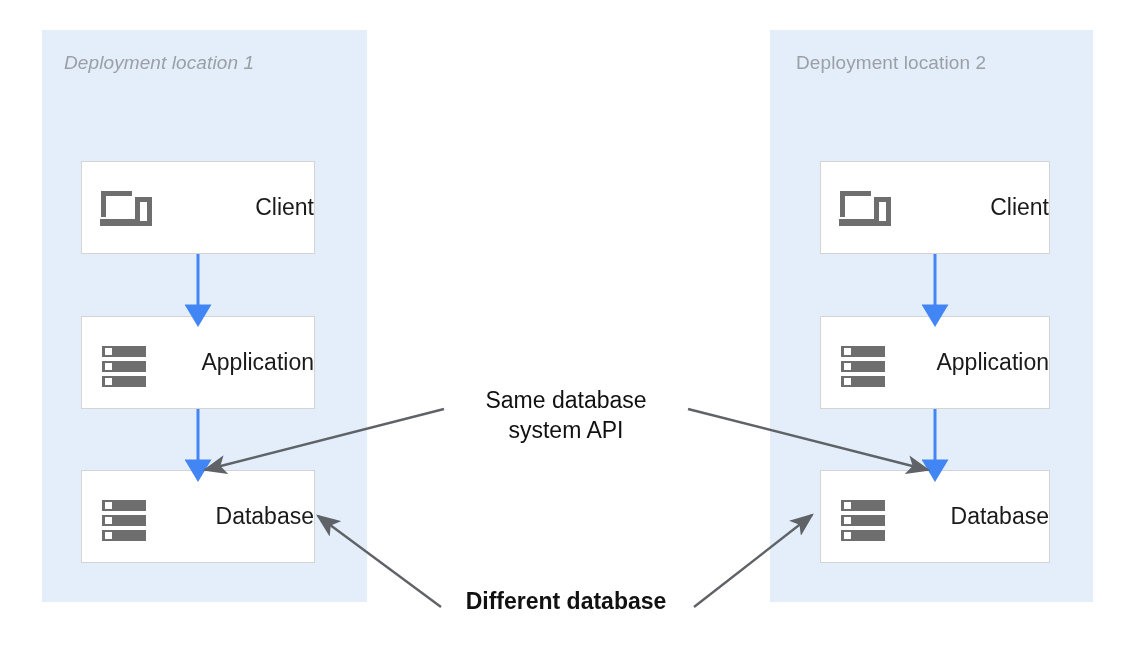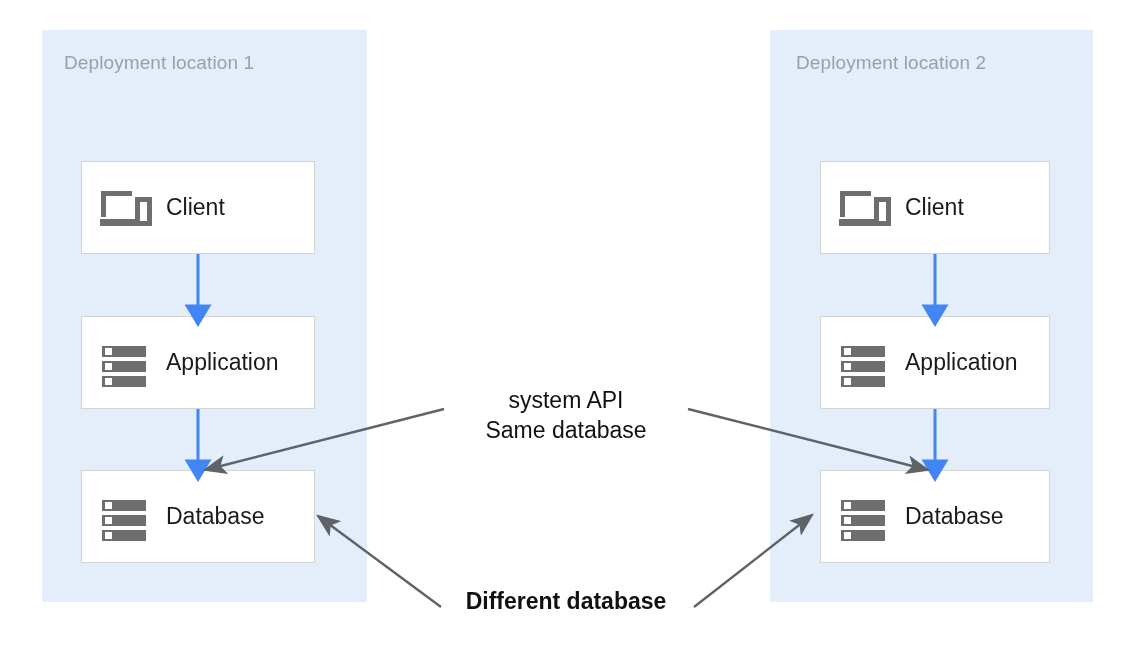--- a/index.html
+++ b/index.html
@@ -29,21 +29,21 @@
     letter-spacing: .1px;
     white-space: nowrap;
   }
   .node {
     position: absolute;
     background: #ffffff;
     border: 1px solid #d4d4d4;
     box-sizing: border-box;
     display: flex;
     align-items: center;
-    justify-content: flex-start;
+    justify-content: space-between;
   }
   .node-icon {
     width: 52px;
     height: 46px;
     margin-left: 18px;
     margin-right: 14px;
     flex: 0 0 auto;
     position: relative;
   }
   .node-label {
@@ -115,21 +115,21 @@
     line-height: 1.32;
     white-space: nowrap;
   }
 </style>
 </head>
 <body>
 
 <div id="canvas">
 
   <div class="zone" style="left:42px; top:30px; width:325px; height:572px;"></div>
-  <div class="zone-title" style="left:64px; top:52px;">Deployment location 1</div>
+  <div class="zone-title" style="left:64px; top:52px;font-style:italic;">Deployment location 1</div>
 
   <div class="node" style="left:81px; top:161px; width:234px; height:93px;">
     <span class="node-icon">
       <span class="dev-screen"></span>
         <span class="dev-base"></span>
         <span class="dev-phone"></span>
     </span>
     <span class="node-label">Client</span>
   </div>
 
@@ -214,21 +214,21 @@
 
     <g>
       <line x1="441" y1="607" x2="318" y2="516" stroke="#5f6368" stroke-width="2.4" marker-end="url(#grayArrow)"></line>
     </g>
     <g>
       <line x1="694" y1="607" x2="812" y2="515" stroke="#5f6368" stroke-width="2.4" marker-end="url(#grayArrow)"></line>
     </g>
   </svg>
 
   <div class="annot" style="left:452px; top:385px; width:228px;">
+    <div>Same database</div>
     <div>system API</div>
-    <div>Same database</div>
   </div>
 
   <div class="annot" style="left:452px; top:586px; width:228px;font-weight:bold;">
     <div>Different database</div>
   </div>
 
 </div>
 
 </body></html>

